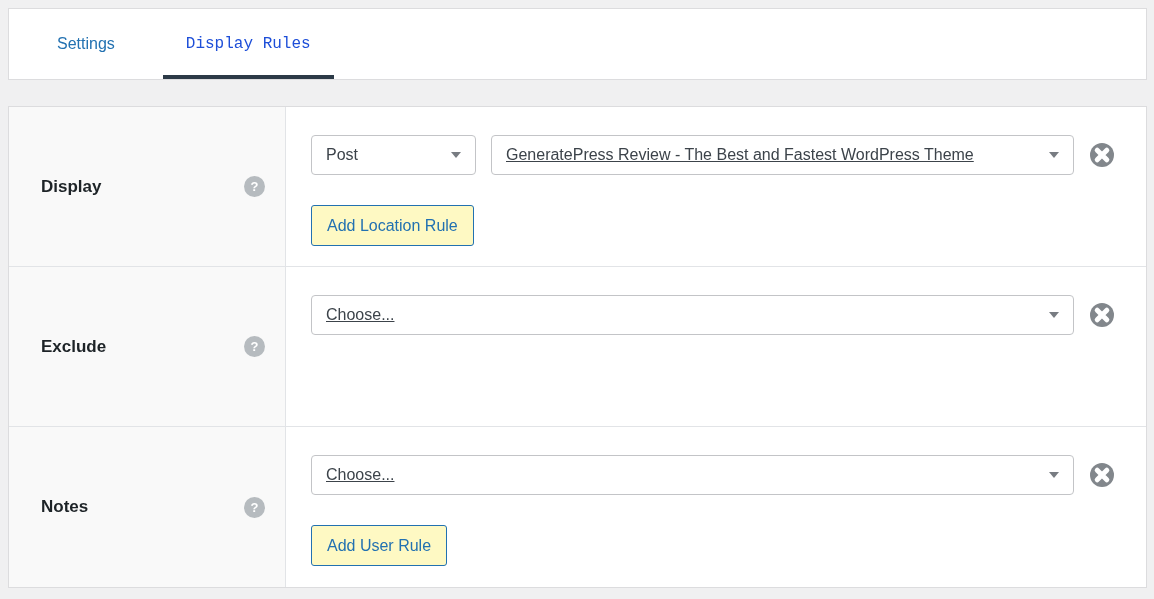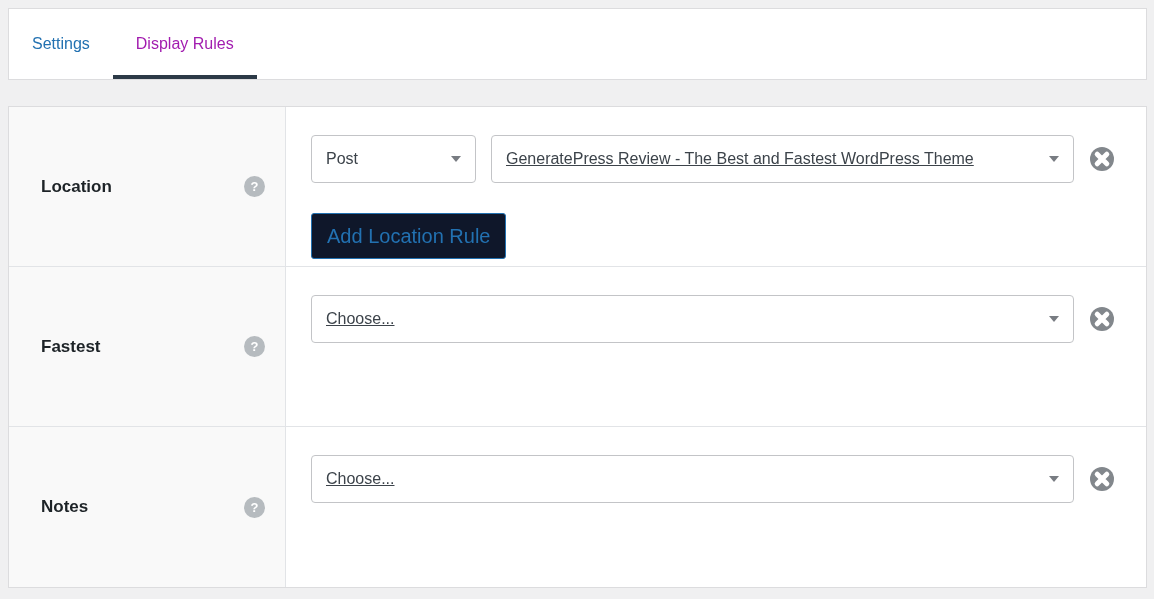--- a/index.html
+++ b/index.html
@@ -23,22 +23,23 @@
   }
   .tab {
     display: flex;
     align-items: center;
     padding: 0 23px;
     font-size: 16px;
     color: #2271b1;
     cursor: pointer;
     position: relative;
     white-space: nowrap;
-  }
-  .tab.active { color: #a21caf; }
+    margin-left: 25px;
+  }
+  .tab.active { color: #1d4ed8; font-family: Liberation Mono, monospace; }
   .tab.active::after {
     content: "";
     position: absolute;
     left: 0; right: 0; bottom: 0;
     height: 4px;
     background: #2c3a47;
   }
   
   .panel {
     margin: 26px 7px 8px 8px;
@@ -83,21 +84,21 @@
     flex: 1;
     padding: 28px 31px 20px 25px;
   }
   .control-line {
     display: flex;
     align-items: center;
     gap: 15px;
     margin-bottom: 30px;
   }
   .select {
-    height: 48px;
+    height: 40px;
     background: #ffffff;
     border: 1px solid #c3c4c7;
     border-radius: 4px;
     display: flex;
     align-items: center;
     justify-content: space-between;
     gap: 10px;
     padding: 0 14px;
     font-size: 16px;
     color: #3c434a;
@@ -114,45 +115,45 @@
     flex: 0 0 auto;
   }
   .x-icon {
     width: 26px; height: 26px;
     flex: 0 0 26px;
     cursor: pointer;
     display: block;
   }
   .add-btn {
     display: inline-block;
-    background: #0f172a;
+    background: #fef9c3;
     border: 1px solid #2271b1;
     border-radius: 3px;
     color: #2271b1;
-    font-size: 20px;
+    font-size: 16px;
     line-height: 1.2;
     padding: 10px 15px;
     cursor: pointer;
     font-family: "Liberation Sans", sans-serif;
     text-align: right;
   }
 </style>
 </head>
 <body>
 
 <div class="tabbar">
   <div class="tab">Settings</div>
   <div class="tab active">Display Rules</div>
 </div>
 
 <div class="panel">
 
   <div class="rule-row">
     <div class="row-label">
-      <span class="label-text">Location</span>
+      <span class="label-text">Display</span>
       <span class="help-icon">?</span>
     </div>
     <div class="row-content">
       <div class="control-line">
         <div class="select small">
           <span>Post</span>
           <span class="caret"></span>
         </div>
         <div class="select grow">
           <span>GeneratePress Review - The Best and Fastest WordPress Theme</span>
@@ -162,21 +163,21 @@
           <circle cx="13" cy="13" r="12" fill="#82878c"></circle>
           <path d="M8.2 8.2 L17.8 17.8 M17.8 8.2 L8.2 17.8" stroke="#ffffff" stroke-width="5" stroke-linecap="round"></path>
         </svg>
       </div>
       <button class="add-btn">Add Location Rule</button>
     </div>
   </div>
 
   <div class="rule-row">
     <div class="row-label">
-      <span class="label-text">Fastest</span>
+      <span class="label-text">Exclude</span>
       <span class="help-icon">?</span>
     </div>
     <div class="row-content">
       <div class="control-line">
         <div class="select grow">
           <span>Choose...</span>
           <span class="caret"></span>
         </div>
         <svg class="x-icon" viewBox="0 0 26 26">
           <circle cx="13" cy="13" r="12" fill="#82878c"></circle>
@@ -195,16 +196,17 @@
       <div class="control-line">
         <div class="select grow">
           <span>Choose...</span>
           <span class="caret"></span>
         </div>
         <svg class="x-icon" viewBox="0 0 26 26">
           <circle cx="13" cy="13" r="12" fill="#82878c"></circle>
           <path d="M8.2 8.2 L17.8 17.8 M17.8 8.2 L8.2 17.8" stroke="#ffffff" stroke-width="5" stroke-linecap="round"></path>
         </svg>
       </div>
+      <button class="add-btn">Add User Rule</button>
     </div>
   </div>
 
 </div>
 
 </body></html>

